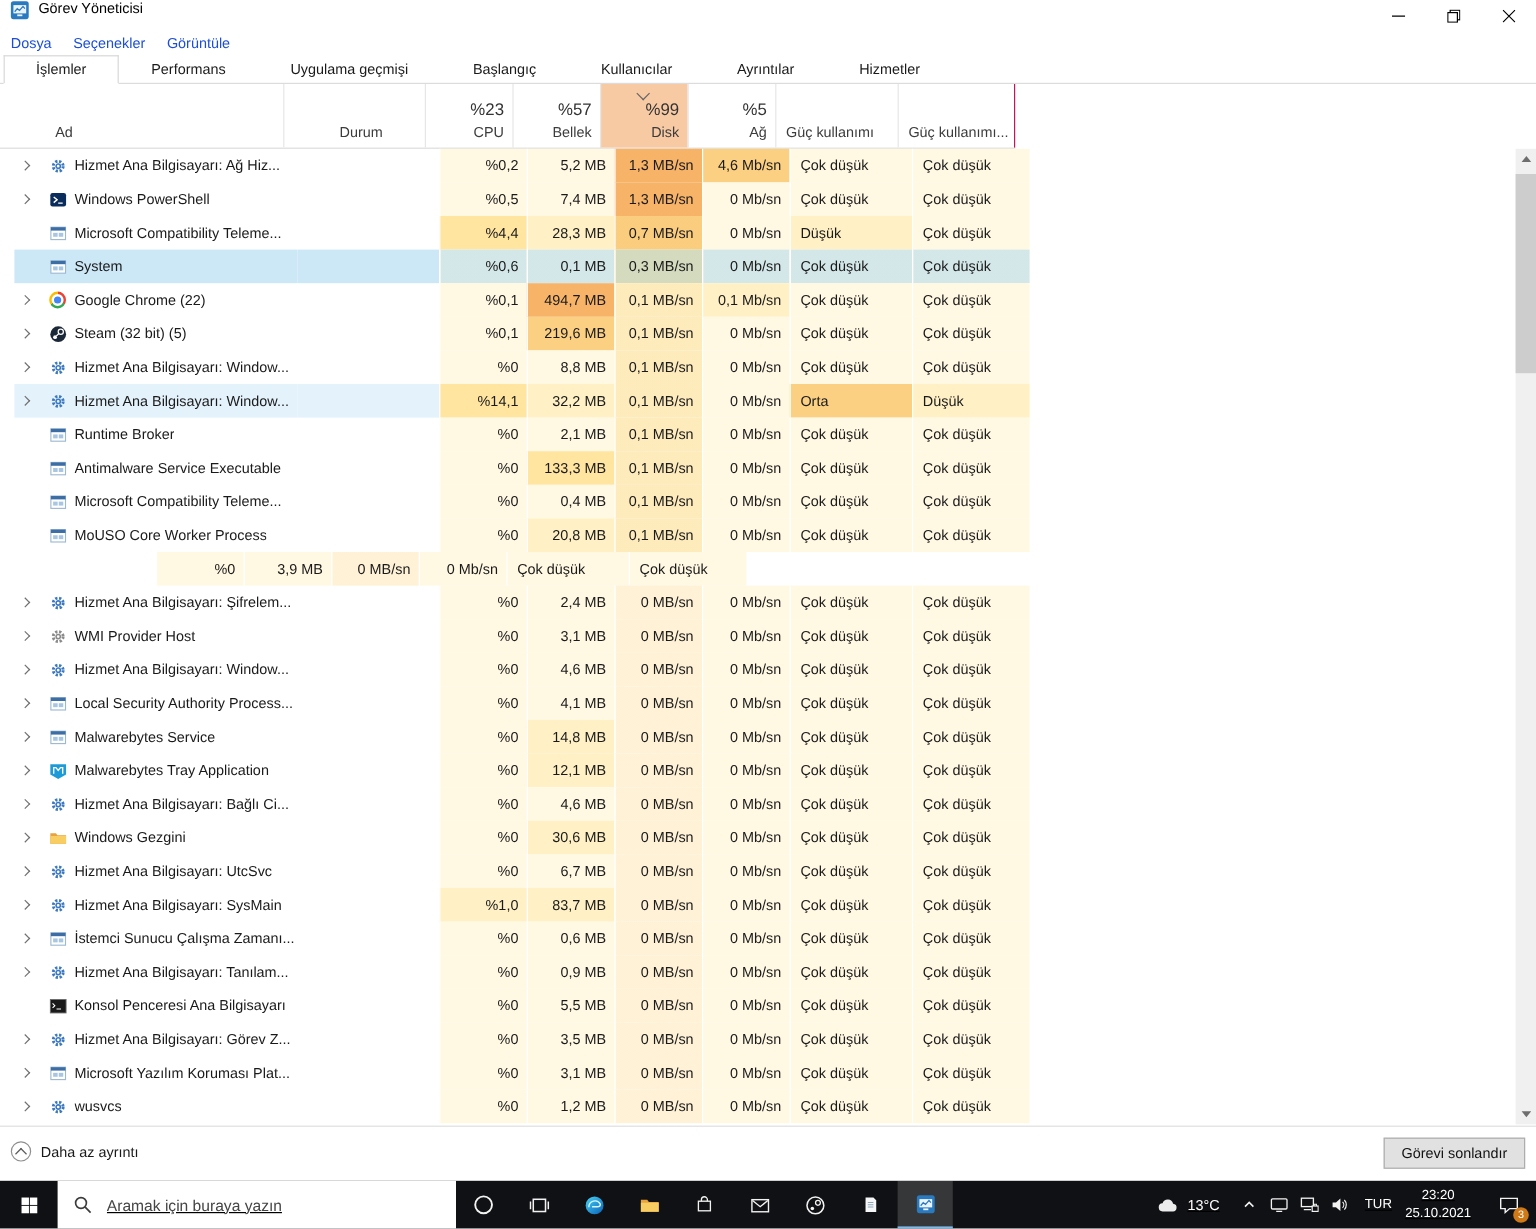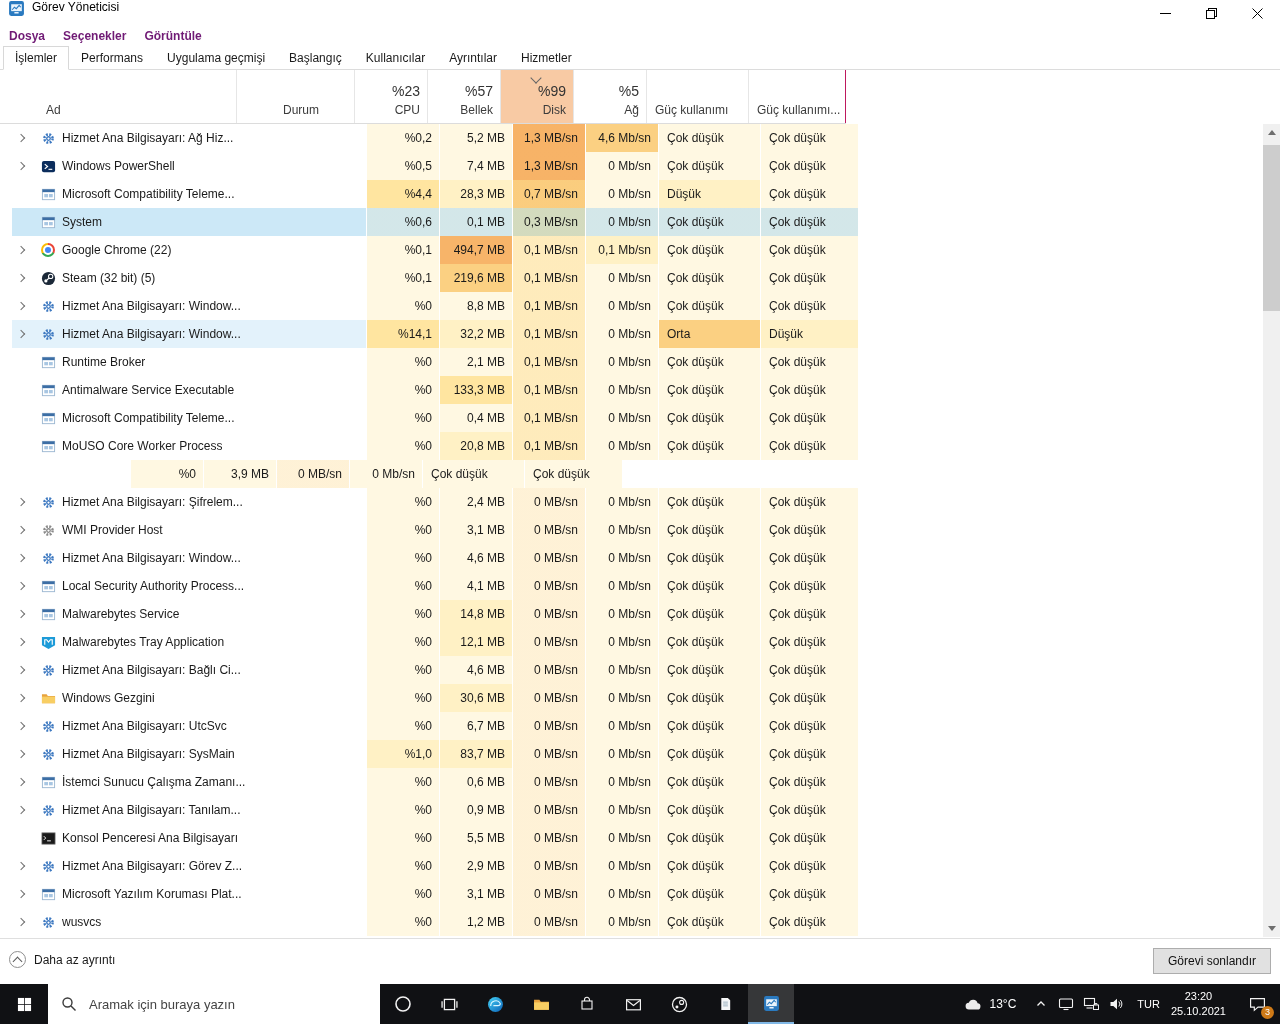--- a/index.html
+++ b/index.html
@@ -3,24 +3,24 @@
 <meta charset="utf-8">
 <style>
   html,body{margin:0;padding:0;background:#fff;}
   .screen{position:relative;width:1280px;height:1024px;overflow:hidden;font-family:"Liberation Sans",sans-serif;background:#fff;}
   
   .titlebar{position:absolute;top:0;left:0;right:0;height:26px;display:flex;background:#fff;}
   .app-icon{margin-left:8px;display:flex;}
   .title{margin-left:7px;font-size:12px;color:#000;}
   .win-btns{margin-left:auto;display:flex;height:26px;}
   .wbtn{width:46px;display:flex;align-items:center;justify-content:center;}
-  .menubar{position:absolute;top:26px;left:0;height:20px;display:flex;align-items:center;font-size:12px;color:#701a75;font-weight:bold;}
+  .menubar{position:absolute;top:26px;left:0;height:20px;display:flex;align-items:center;font-size:12px;color:#1d4ed8;}
   .menu-item{padding:2px 9px;}
   .tabbar{position:absolute;top:46px;left:0;right:0;height:24px;display:flex;align-items:flex-end;border-bottom:1px solid #dcdcdc;box-sizing:border-box;padding-left:3px;font-size:12px;color:#1a1a1a;}
-  .tab{padding:4px 11px;margin-bottom:-1px;border:1px solid transparent;white-space:nowrap;}
+  .tab{padding:4px 26px;margin-bottom:-1px;border:1px solid transparent;white-space:nowrap;}
   .tab.active{background:#fff;border-color:#d8d8d8;border-bottom-color:#fff;}
   
   .header{position:absolute;top:70px;left:0;width:846px;height:54px;box-sizing:border-box;border-bottom:1px solid #dcdcdc;background:#fff;}
   .hcol{position:absolute;top:0;bottom:0;border-left:1px solid #e6e6e6;box-sizing:border-box;}
   .hc-name{left:0;width:236px;border-left:none;}
   .hc-status{left:236px;width:118px;}
   .hc-cpu{left:354px;width:73px;}
   .hc-mem{left:427px;width:73px;}
   .hc-disk{left:500px;width:73px;background:#f8caa4;}
   .hc-net{left:573px;width:73px;}
@@ -57,21 +57,21 @@
   .circ i{display:block;width:6px;height:6px;border-top:1.6px solid #5a5a5a;border-right:1.6px solid #5a5a5a;transform:rotate(-45deg);margin:6px auto 0;}
   .endtask{position:absolute;right:9px;top:9px;padding:5px 14px;font-size:12px;background:#e1e1e1;border:1px solid #adadad;color:#111;}
   
   .vscroll{position:absolute;right:0;top:124px;width:17px;height:813px;background:#f0f0f0;}
   .sbtn{position:absolute;left:0;width:17px;height:17px;display:flex;align-items:center;justify-content:center;}
   .sbtn.up{top:0;} .sbtn.down{bottom:0;}
   .tri-up{width:0;height:0;border-left:4px solid transparent;border-right:4px solid transparent;border-bottom:5px solid #6e6e6e;}
   .tri-down{width:0;height:0;border-left:4px solid transparent;border-right:4px solid transparent;border-top:5px solid #6e6e6e;}
   .sthumb{position:absolute;left:0;top:21px;width:17px;height:166px;background:#cdcdcd;}
   
-  .taskbar{position:absolute;left:0;bottom:0;width:1280px;height:40px;background:#101114;display:flex;align-items:center;}
+  .taskbar{position:absolute;left:0;bottom:0;width:1280px;height:40px;background:#101114;display:flex;align-items:center;text-decoration:underline;}
   .tb-start{width:48px;height:40px;display:flex;align-items:center;justify-content:center;flex:none;}
   .tb-search{width:332px;height:40px;background:#fff;display:flex;align-items:center;box-sizing:border-box;padding-left:13px;flex:none;}
   .tb-search input{border:none;outline:none;font-family:"Liberation Sans",sans-serif;font-size:13px;margin-left:10px;width:250px;color:#303030;background:transparent;}
   .tb-search input::placeholder{color:#454545;opacity:1;}
   .tb-ic{width:46px;height:40px;display:flex;align-items:center;justify-content:center;flex:none;box-sizing:border-box;}
   .tb-ic.active{background:rgba(255,255,255,.16);border-bottom:2px solid #81b8e6;}
   .tray{margin-left:auto;display:flex;align-items:center;height:40px;color:#fff;}
   .weather{display:flex;align-items:center;margin-right:12px;justify-content:space-between;}
   .temp{font-size:12px;margin-left:6px;}
   .tray-ic{width:25px;height:40px;display:flex;align-items:center;justify-content:center;}
@@ -713,21 +713,21 @@
           <span class="picon">
             <svg width="15" height="15" viewBox="0 0 16 16">
               <circle cx="8" cy="8" r="4.4" fill="none" stroke="#3c78c0" stroke-width="2.6" stroke-dasharray="2 1.5"></circle>
               <circle cx="8" cy="8" r="1.9" fill="none" stroke="#3c78c0" stroke-width="1.4"></circle>
             </svg>
           </span>
           <span class="pname">Hizmet Ana Bilgisayarı: Görev Z...</span>
         </div>
         <div class="cell-status"></div>
         <div class="cell c-cpu h0">%0</div>
-        <div class="cell c-mem h0">2,9 MB</div>
+        <div class="cell c-mem h0">3,5 MB</div>
         <div class="cell c-disk h0">0 MB/sn</div>
         <div class="cell c-net h0">0 Mb/sn</div>
         <div class="cell c-pow h0">Çok düşük</div>
         <div class="cell c-trend h0">Çok düşük</div>
       </div>
       <div class="row">
         <div class="cell-name">
           <span class="twisty">
             <i></i>
           </span>

